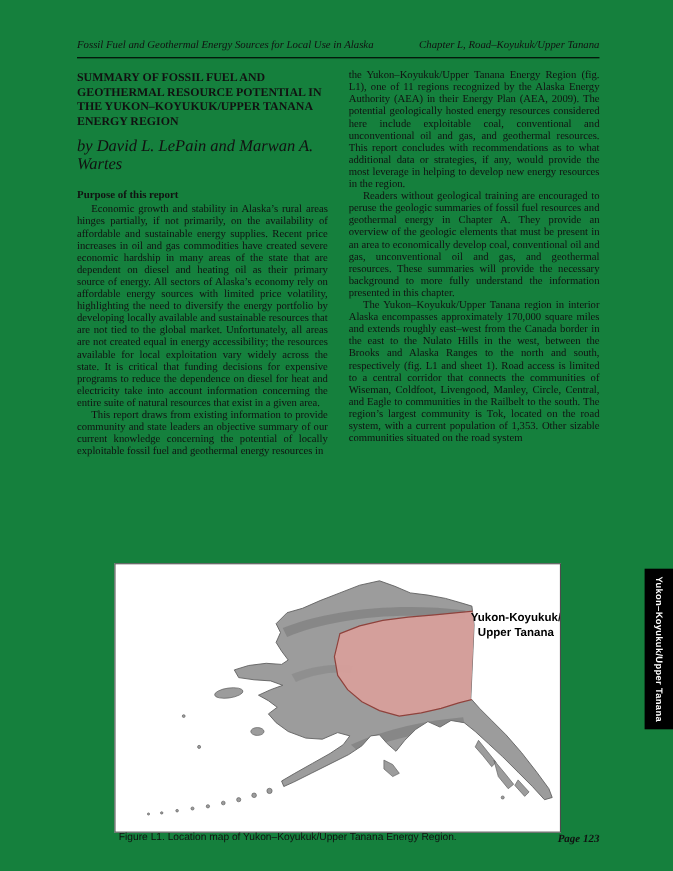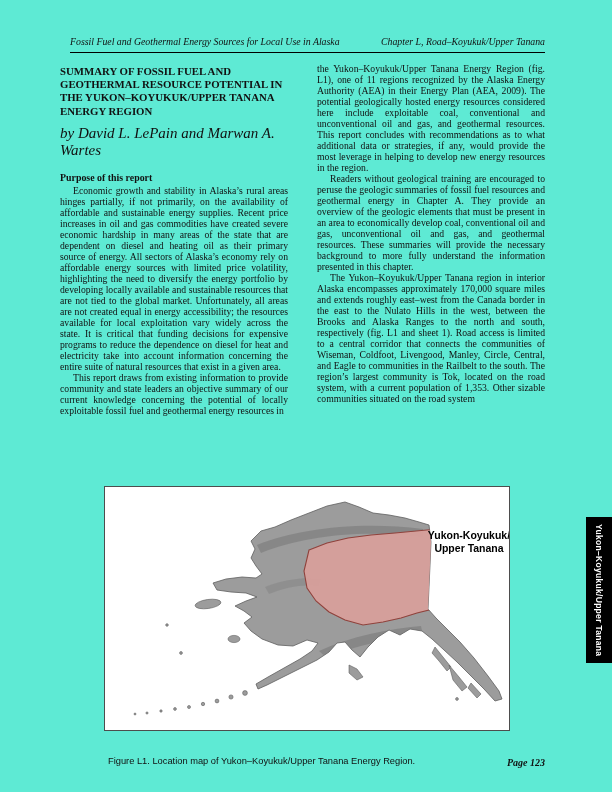--- a/index.html
+++ b/index.html
@@ -1,55 +1,55 @@
 <!DOCTYPE html>
 <html><head>
 <meta charset="utf-8">
 <style>
   * { box-sizing: border-box; }
   html, body { margin: 0; padding: 0; background: #ffffff; }
   .page {
     position: relative;
     width: 612px;
     height: 792px;
-    background: #5eead4;
+    background: #15803d;
     font-family: "Liberation Serif", serif;
     color: #111;
     overflow: hidden;
   }
   .running-head {
     position: absolute;
     top: 36px; left: 70px; width: 475px;
     display: flex; justify-content: space-between;
     font-size: 9.8px; font-style: italic;
   }
   .head-rule {
     position: absolute;
     top: 52px; left: 70px; width: 475px;
     border-top: 1.1px solid #000;
   }
   .col { position: absolute; top: 63px; width: 228px; }
-  .col-left  { left: 60px; }
+  .col-left  { left: 70px; }
   .col-right { left: 317px; }
   .article-title {
     font-size: 10.8px; font-weight: bold; line-height: 13.2px;
     margin: 2px 0 7px 0; text-transform: none;
   }
   .byline { font-size: 15px; font-style: italic; margin: 0 0 13px 0; }
   .h-intro { font-size: 10.2px; font-weight: bold; margin: 8px 0 2px 0; }
   .h-sub   { font-size: 9.9px; font-weight: bold; margin: 4px 0 2px 0; }
   .h-sub2  { font-size: 9.9px; font-weight: bold; margin: 9px 0 4px 0; }
   .para {
     font-size: 9.7px; line-height: 11px; text-align: justify;
     margin: 0; text-indent: 13px;
   }
   .para.cont { text-indent: 0; }
   .figure-box {
     position: absolute;
-    left: 104px; top: 486px; width: 406px; height: 245px;
+    left: 104px; top: 512px; width: 406px; height: 245px;
     border: 1px solid #4d4d4d; background: #ffffff;
   }
   .figure-caption {
     position: absolute;
     left: 108px; top: 741px; width: 402px;
     font-family: "Liberation Sans", sans-serif;
     font-size: 9.3px;
     margin-top: 15px;
   }
   .page-number {

